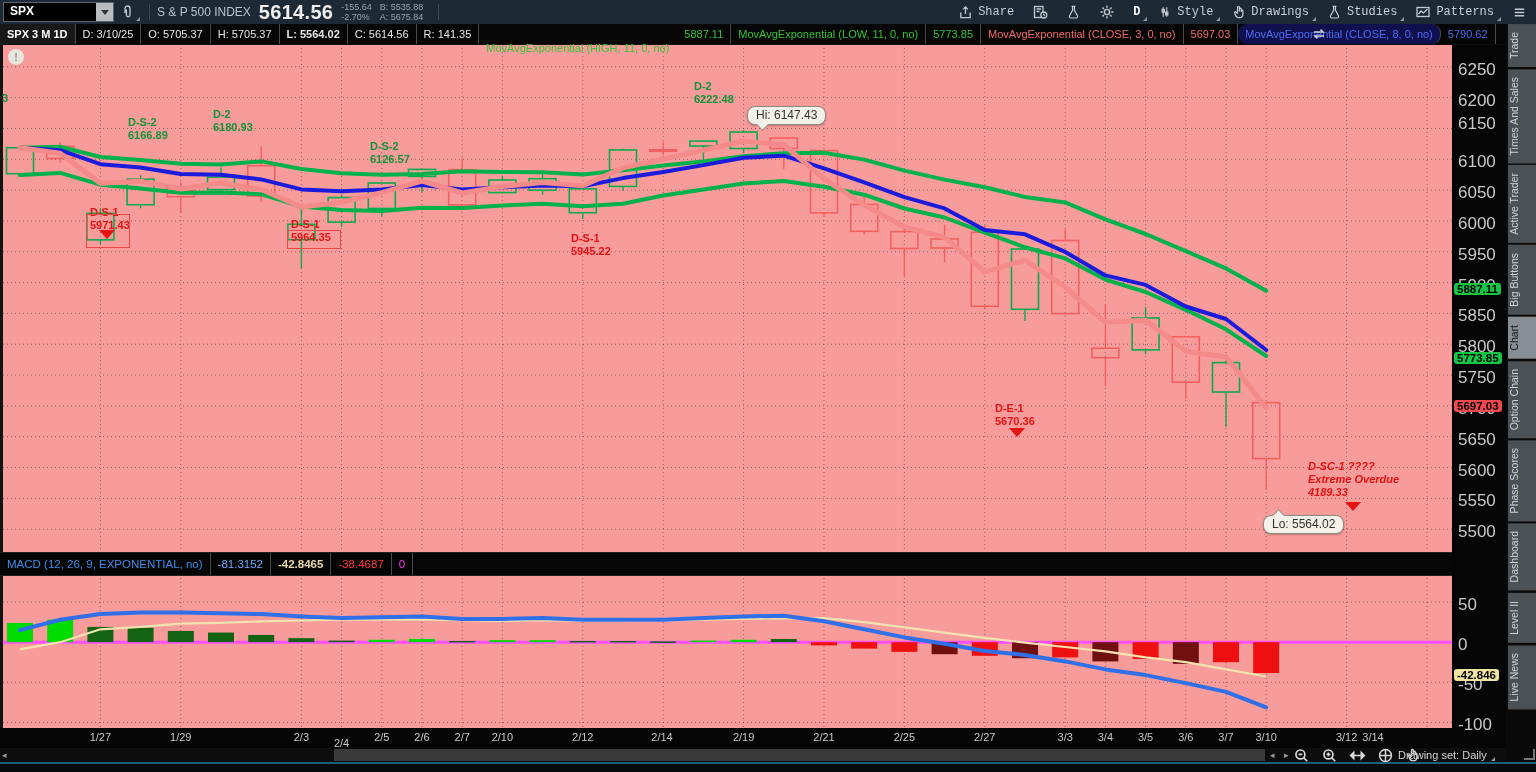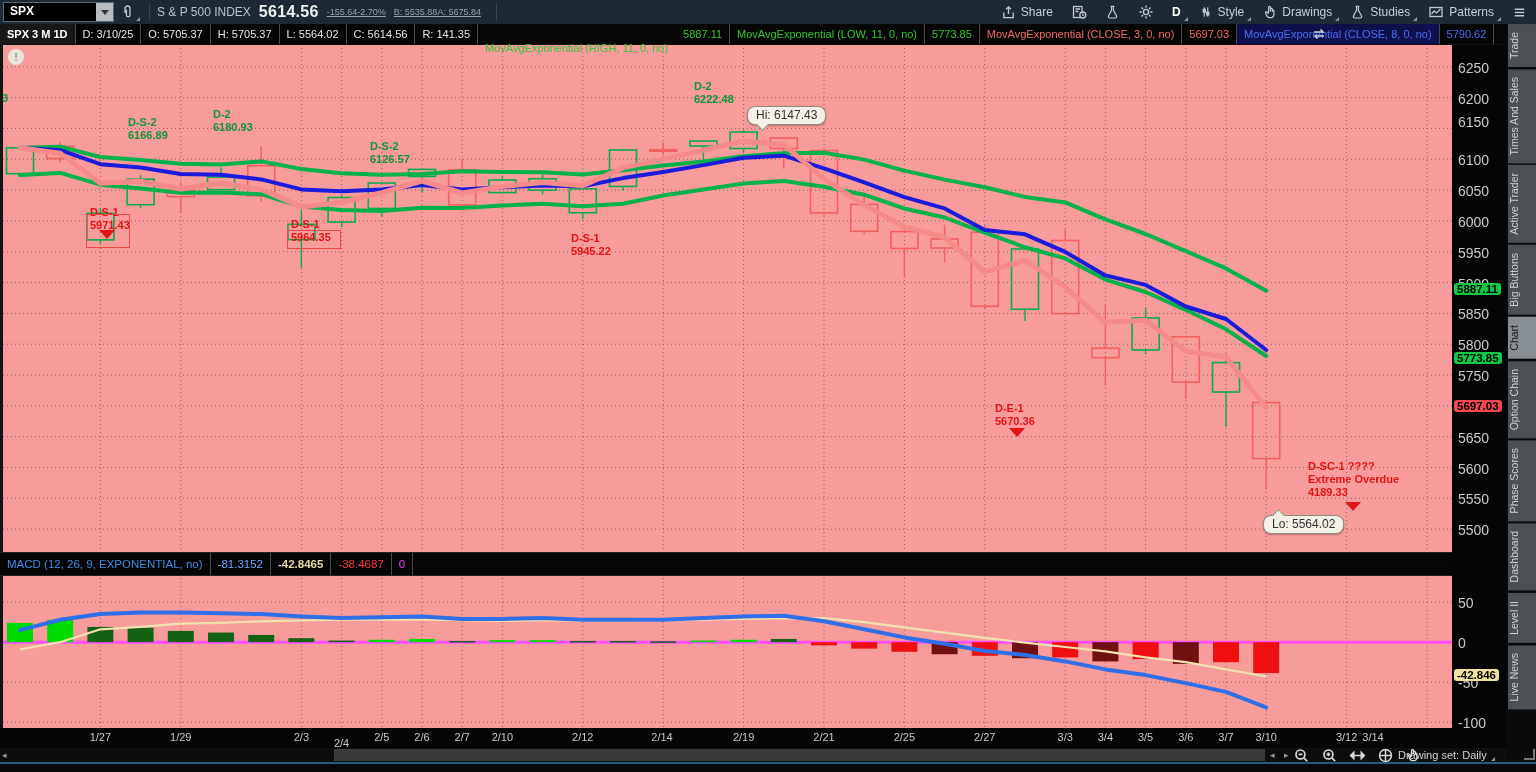--- a/index.html
+++ b/index.html
@@ -8,24 +8,24 @@
   
   .topbar{position:absolute;left:0;top:0;width:1536px;height:24px;background:#1d2a36;
           display:flex;align-items:center;color:#b9c1c9;font-size:12px;z-index:6;}
   .tb-left{display:flex;align-items:center;height:100%;}
   .symbolbox{display:flex;align-items:stretch;margin-left:3px;height:18px;border:1px solid #5a6673;background:#000;}
   .symbolbox .sym{color:#fff;font-weight:bold;font-size:12px;padding:1px 26px 0 6px;width:60px;}
   .symbolbox .dd-btn{width:17px;background:#b8bdc2;display:flex;align-items:center;justify-content:center;}
   .tri-down{width:0;height:0;border-left:4px solid transparent;border-right:4px solid transparent;border-top:5px solid #333;}
   .tb-sep{width:1px;height:16px;background:#3a4753;margin:0 7px;}
   .tb-icon{display:flex;align-items:center;justify-content:center;padding:0 6px;height:100%;position:relative;}
-  .bigprice{color:#efefef;font-weight:bold;font-size:16px;letter-spacing:.3px;margin:0 8px;}
-  .mini2{display:flex;flex-direction:row;justify-content:center;font-size:9px;line-height:10px;color:#9aa3ab;margin-right:8px;text-decoration:underline;}
+  .bigprice{color:#efefef;font-weight:bold;font-size:20px;letter-spacing:.3px;margin:0 8px;}
+  .mini2{display:flex;flex-direction:column;justify-content:center;font-size:9px;line-height:10px;color:#9aa3ab;margin-right:8px;}
   .tb-right{margin-left:auto;display:flex;align-items:center;height:100%;}
-  .tb-item{display:flex;align-items:center;gap:5px;padding:0 9px;height:100%;color:#c7ced4;position:relative;cursor:default;}
+  .tb-item{display:flex;align-items:center;gap:5px;padding:0 9px;height:100%;color:#c7ced4;position:relative;cursor:default;font-family:Liberation Mono, monospace;}
   .dd::after{content:"";position:absolute;right:2px;bottom:3px;width:0;height:0;
              border-left:4px solid transparent;border-bottom:4px solid #8d969e;}
   .tb-d{font-weight:bold;color:#fff;font-size:12px;}
   
   .row2{position:absolute;left:0;top:24px;width:1506px;height:20px;background:#060606;display:flex;
         align-items:stretch;color:#e6e6e6;font-size:11px;z-index:6;border-bottom:1px solid #111;}
   .cell{display:flex;align-items:center;padding:0 7px;border-right:1px solid #4a4a4a;white-space:nowrap;}
   .cell.first{font-weight:bold;background:#181818;}
   .hl8{background:#10104e;}
   .swap-icon{position:absolute;right:185px;top:1px;color:#cfd5da;}
@@ -45,21 +45,21 @@
   .callout .tail{position:absolute;width:8px;height:8px;background:#f4f1e8;border-left:1px solid #8f8a80;border-bottom:1px solid #8f8a80;}
   .tail.down{left:10px;bottom:-5px;transform:rotate(-45deg);}
   .tail.up{left:10px;top:-5px;transform:rotate(135deg);}
   .info-badge{position:absolute;left:8px;top:49px;width:16px;height:16px;border-radius:50%;background:#e9e5dd;
               color:#9b958a;font-weight:bold;font-size:11px;display:flex;align-items:center;justify-content:center;z-index:2;}
   
   .macd-strip{position:absolute;left:0;top:552px;width:1452px;height:22px;background:#060606;display:flex;
               align-items:stretch;font-size:11.5px;z-index:3;border-top:1px solid #222;border-bottom:1px solid #222;}
   
   .right-axis{position:absolute;left:1452px;top:45px;width:54px;height:703px;background:#050505;z-index:3;}
-  .ax-label{position:absolute;left:6px;color:#c9c9c9;font-size:14px;}
+  .ax-label{position:absolute;left:6px;color:#c9c9c9;font-size:17px;}
   .bubble{position:absolute;left:2px;color:#000;font-size:11.5px;font-weight:bold;border-radius:3px;padding:0 3px;z-index:4;}
   .time-axis{position:absolute;left:0;top:728px;width:1452px;height:20px;background:#050505;z-index:3;}
   .t-label{position:absolute;top:3px;width:44px;margin-left:-22px;text-align:center;color:#c9c9c9;font-size:11px;}
   
   .bottom-scroll{position:absolute;left:0;top:748px;width:1506px;height:14px;background:#0d0d0d;z-index:5;}
   .scroll-thumb{position:absolute;left:334px;top:1px;width:931px;height:12px;background:#3a3a3a;}
   .scroll-arrow{position:absolute;top:2px;color:#9a9a9a;font-size:9px;line-height:10px;}
   .bot-icons{position:absolute;left:1293px;top:-2px;display:flex;gap:11px;align-items:center;height:18px;}
   .ds-label{position:absolute;left:1398px;top:1px;color:#d3d3d3;font-size:11px;}
   .ds-label::after{content:"";position:absolute;right:-8px;bottom:0;width:0;height:0;border-left:4px solid transparent;border-bottom:4px solid #8d969e;}
@@ -167,30 +167,30 @@
           </svg>
       </div>
     </div>
   </div>
 
   <div class="row2" id="row2">
       <span class="cell first" style="color: rgb(255, 255, 255);">SPX 3 M 1D</span>
       <span class="cell" style="color: rgb(230, 230, 230);">D: 3/10/25</span>
       <span class="cell" style="color: rgb(230, 230, 230);">O: 5705.37</span>
       <span class="cell" style="color: rgb(230, 230, 230);">H: 5705.37</span>
-      <span class="cell" style="color: rgb(230, 230, 230);">L: 5564.02</span>
+      <span class="cell" style="color: rgb(230, 230, 230); font-weight: bold;">L: 5564.02</span>
       <span class="cell" style="color: rgb(230, 230, 230);">C: 5614.56</span>
       <span class="cell" style="color: rgb(230, 230, 230);">R: 141.35</span>
       <span class="cell" style="color: rgb(53, 196, 53); margin-top: 24px;">MovAvgExponential (HIGH, 11, 0, no)</span>
       <span class="cell" style="color: rgb(53, 196, 53);">5887.11</span>
       <span class="cell" style="color: rgb(53, 196, 53);">MovAvgExponential (LOW, 11, 0, no)</span>
       <span class="cell" style="color: rgb(53, 196, 53);">5773.85</span>
       <span class="cell" style="color: rgb(240, 106, 106);">MovAvgExponential (CLOSE, 3, 0, no)</span>
       <span class="cell" style="color: rgb(240, 106, 106);">5697.03</span>
-      <span class="cell hl8" style="color: rgb(77, 109, 240);">MovAvgExponential (CLOSE, 8, 0, no)</span>
+      <span class="cell hl8" style="color: rgb(77, 109, 240); border-radius: 9px;">MovAvgExponential (CLOSE, 8, 0, no)</span>
       <span class="cell" style="color: rgb(77, 109, 240);">5790.62</span>
     </div>
   <svg class="swap-icon" width="18" height="18" viewBox="0 0 18 18" fill="none" stroke="#cfd5da" stroke-width="1.5" style="position:absolute;left:1310px;top:25px;z-index:7;">
       <path d="M4 7h9l-2.5-2.5M14 11H5l2.5 2.5"></path>
     </svg>
 
   <div class="price-bg"></div>
   <div class="macd-bg"></div>
   <div class="left-edge"></div>
 
@@ -428,21 +428,21 @@
       <div class="anno-box" style="left: 287px; top: 230px; width: 52px; height: 17px;"></div>
       <div class="anno red" style="left: 571px; top: 232px;">
         <div>D-S-1</div>
         <div>5945.22</div>
       </div>
       <div class="anno red" style="left: 995px; top: 402px;">
         <div>D-E-1</div>
         <div>5670.36</div>
       </div>
       <div class="anno-tri" style="left: 1009px; top: 428px;"></div>
-      <div class="anno red" style="left: 1308px; top: 460px;">
+      <div class="anno red" style="left: 1308px; top: 460px; font-style: italic;">
         <div>D-SC-1 ????</div>
         <div>Extreme Overdue</div>
         <div>4189.33</div>
       </div>
       <div class="anno-tri" style="left: 1345px; top: 502px;"></div>
       <div class="callout" style="left: 747px; top: 106px;">Hi: 6147.43<div class="tail down"></div></div>
       <div class="callout" style="left: 1263px; top: 515px;">Lo: 5564.02<div class="tail up"></div></div>
     </div>
   <div class="info-badge">!</div>
 

